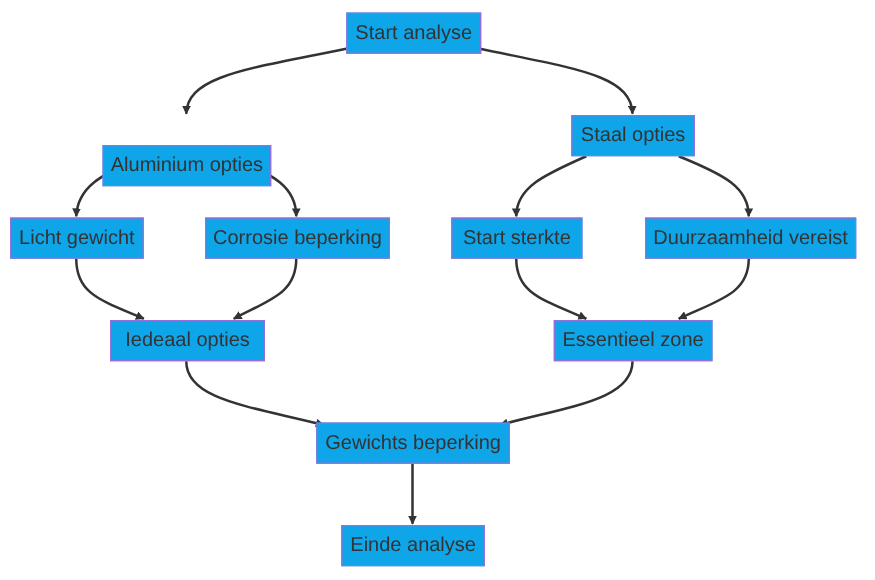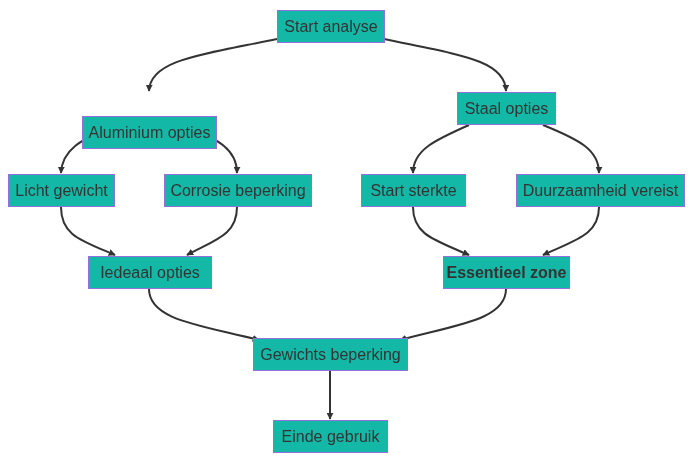--- a/index.html
+++ b/index.html
@@ -2,21 +2,21 @@
 <html><head>
 <meta charset="utf-8">
 <style>
   html, body { margin: 0; padding: 0; background: #ffffff; }
   body { width: 700px; height: 464px; position: relative; overflow: hidden; font-family: "Liberation Sans", sans-serif; }
   #edges { position: absolute; left: 0; top: 0; width: 700px; height: 464px; }
   .node {
     position: absolute;
     box-sizing: border-box;
     height: 33px;
-    background: #14b8a6;
+    background: #0ea5e9;
     border: 1px solid #9370DB;
     color: #333333;
     font-size: 16px;
     display: flex; align-items: center; justify-content: center;
     white-space: nowrap;
   }
   .edge { fill: none; stroke: #333333; stroke-width: 2; }
 </style>
 </head>
 <body>
@@ -43,15 +43,15 @@
 </svg>
 
 <div class="node" style="left:277px; top:10px; width:108px;">Start analyse</div>
 <div class="node" style="left:82px; top:92px; width:135px;margin-top:24px;">Aluminium opties</div>
 <div class="node" style="left:457px; top:92px; width:99px;">Staal opties</div>
 <div class="node" style="left:8px; top:174px; width:107px;">Licht gewicht</div>
 <div class="node" style="left:164px; top:174px; width:148px;">Corrosie beperking</div>
 <div class="node" style="left:361px; top:174px; width:105px;">Start sterkte</div>
 <div class="node" style="left:516px; top:174px; width:169px;">Duurzaamheid vereist</div>
 <div class="node" style="left:88px; top:256px; width:124px;">Iedeaal opties</div>
-<div class="node" style="left:443px; top:256px; width:127px;font-weight:bold;">Essentieel zone</div>
+<div class="node" style="left:443px; top:256px; width:127px;">Essentieel zone</div>
 <div class="node" style="left:253px; top:338px; width:155px;">Gewichts beperking</div>
-<div class="node" style="left:273px; top:420px; width:115px;">Einde gebruik</div>
+<div class="node" style="left:273px; top:420px; width:115px;">Einde analyse</div>
 
 </body></html>

